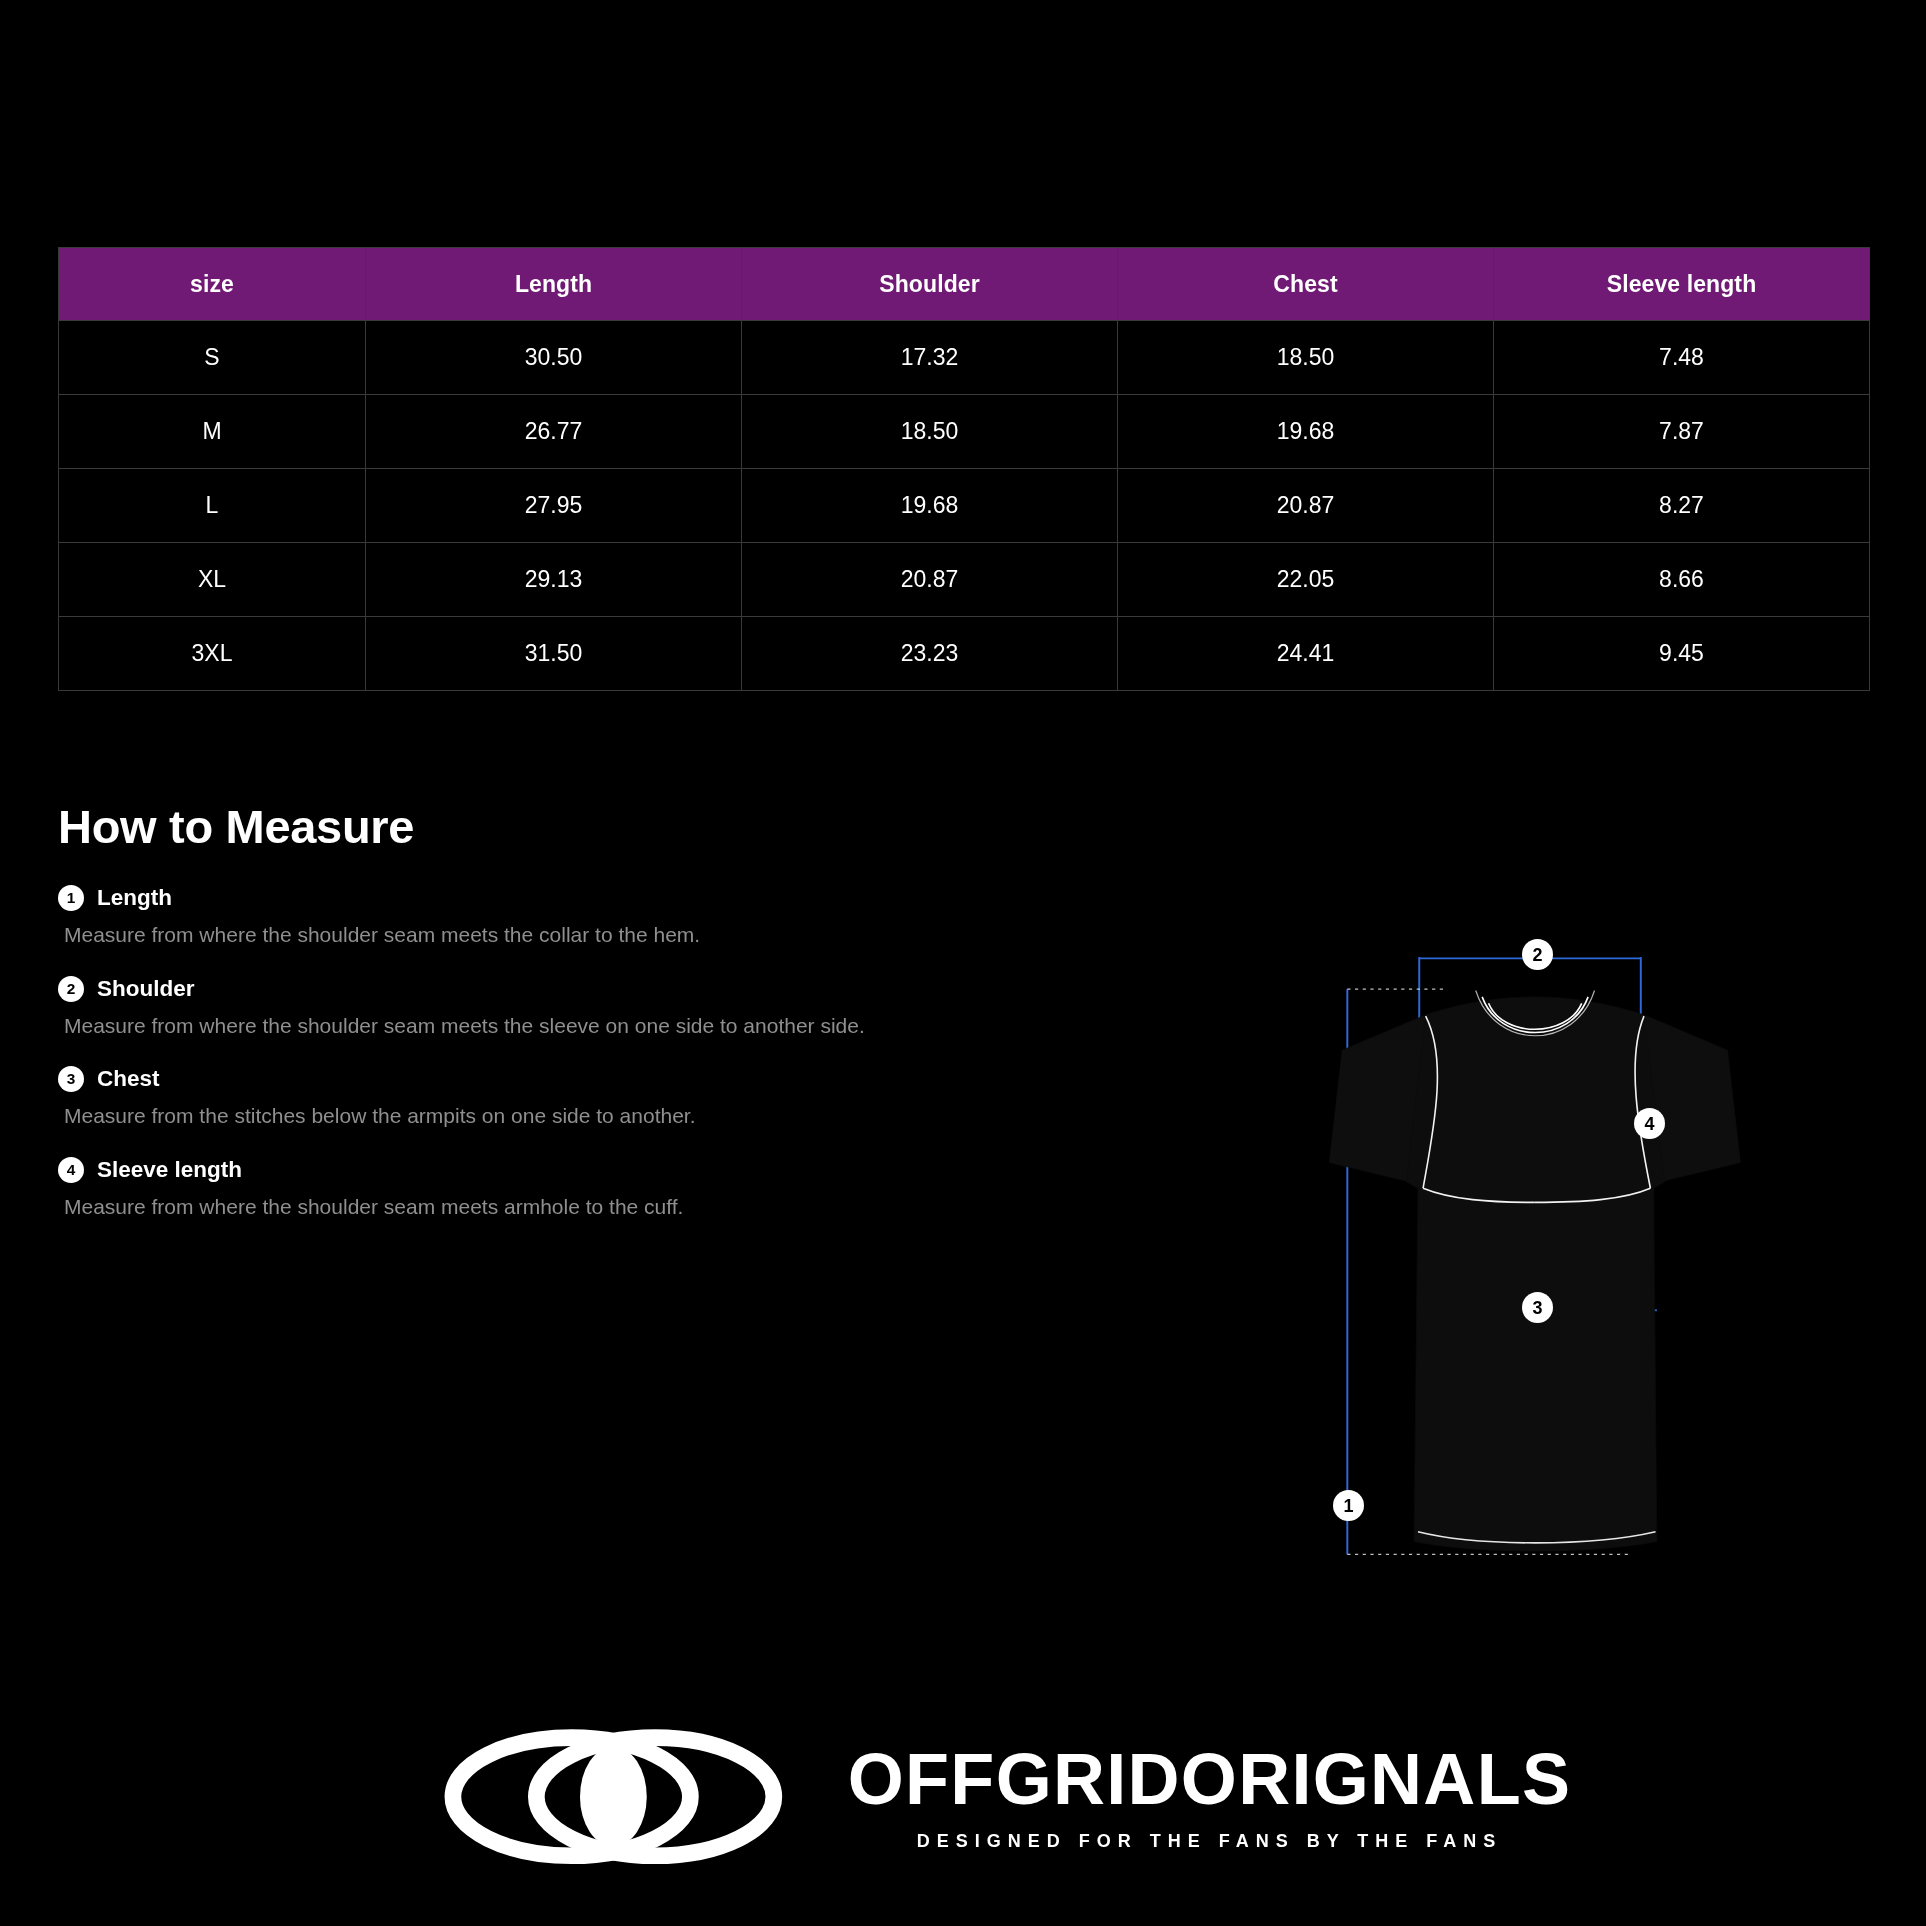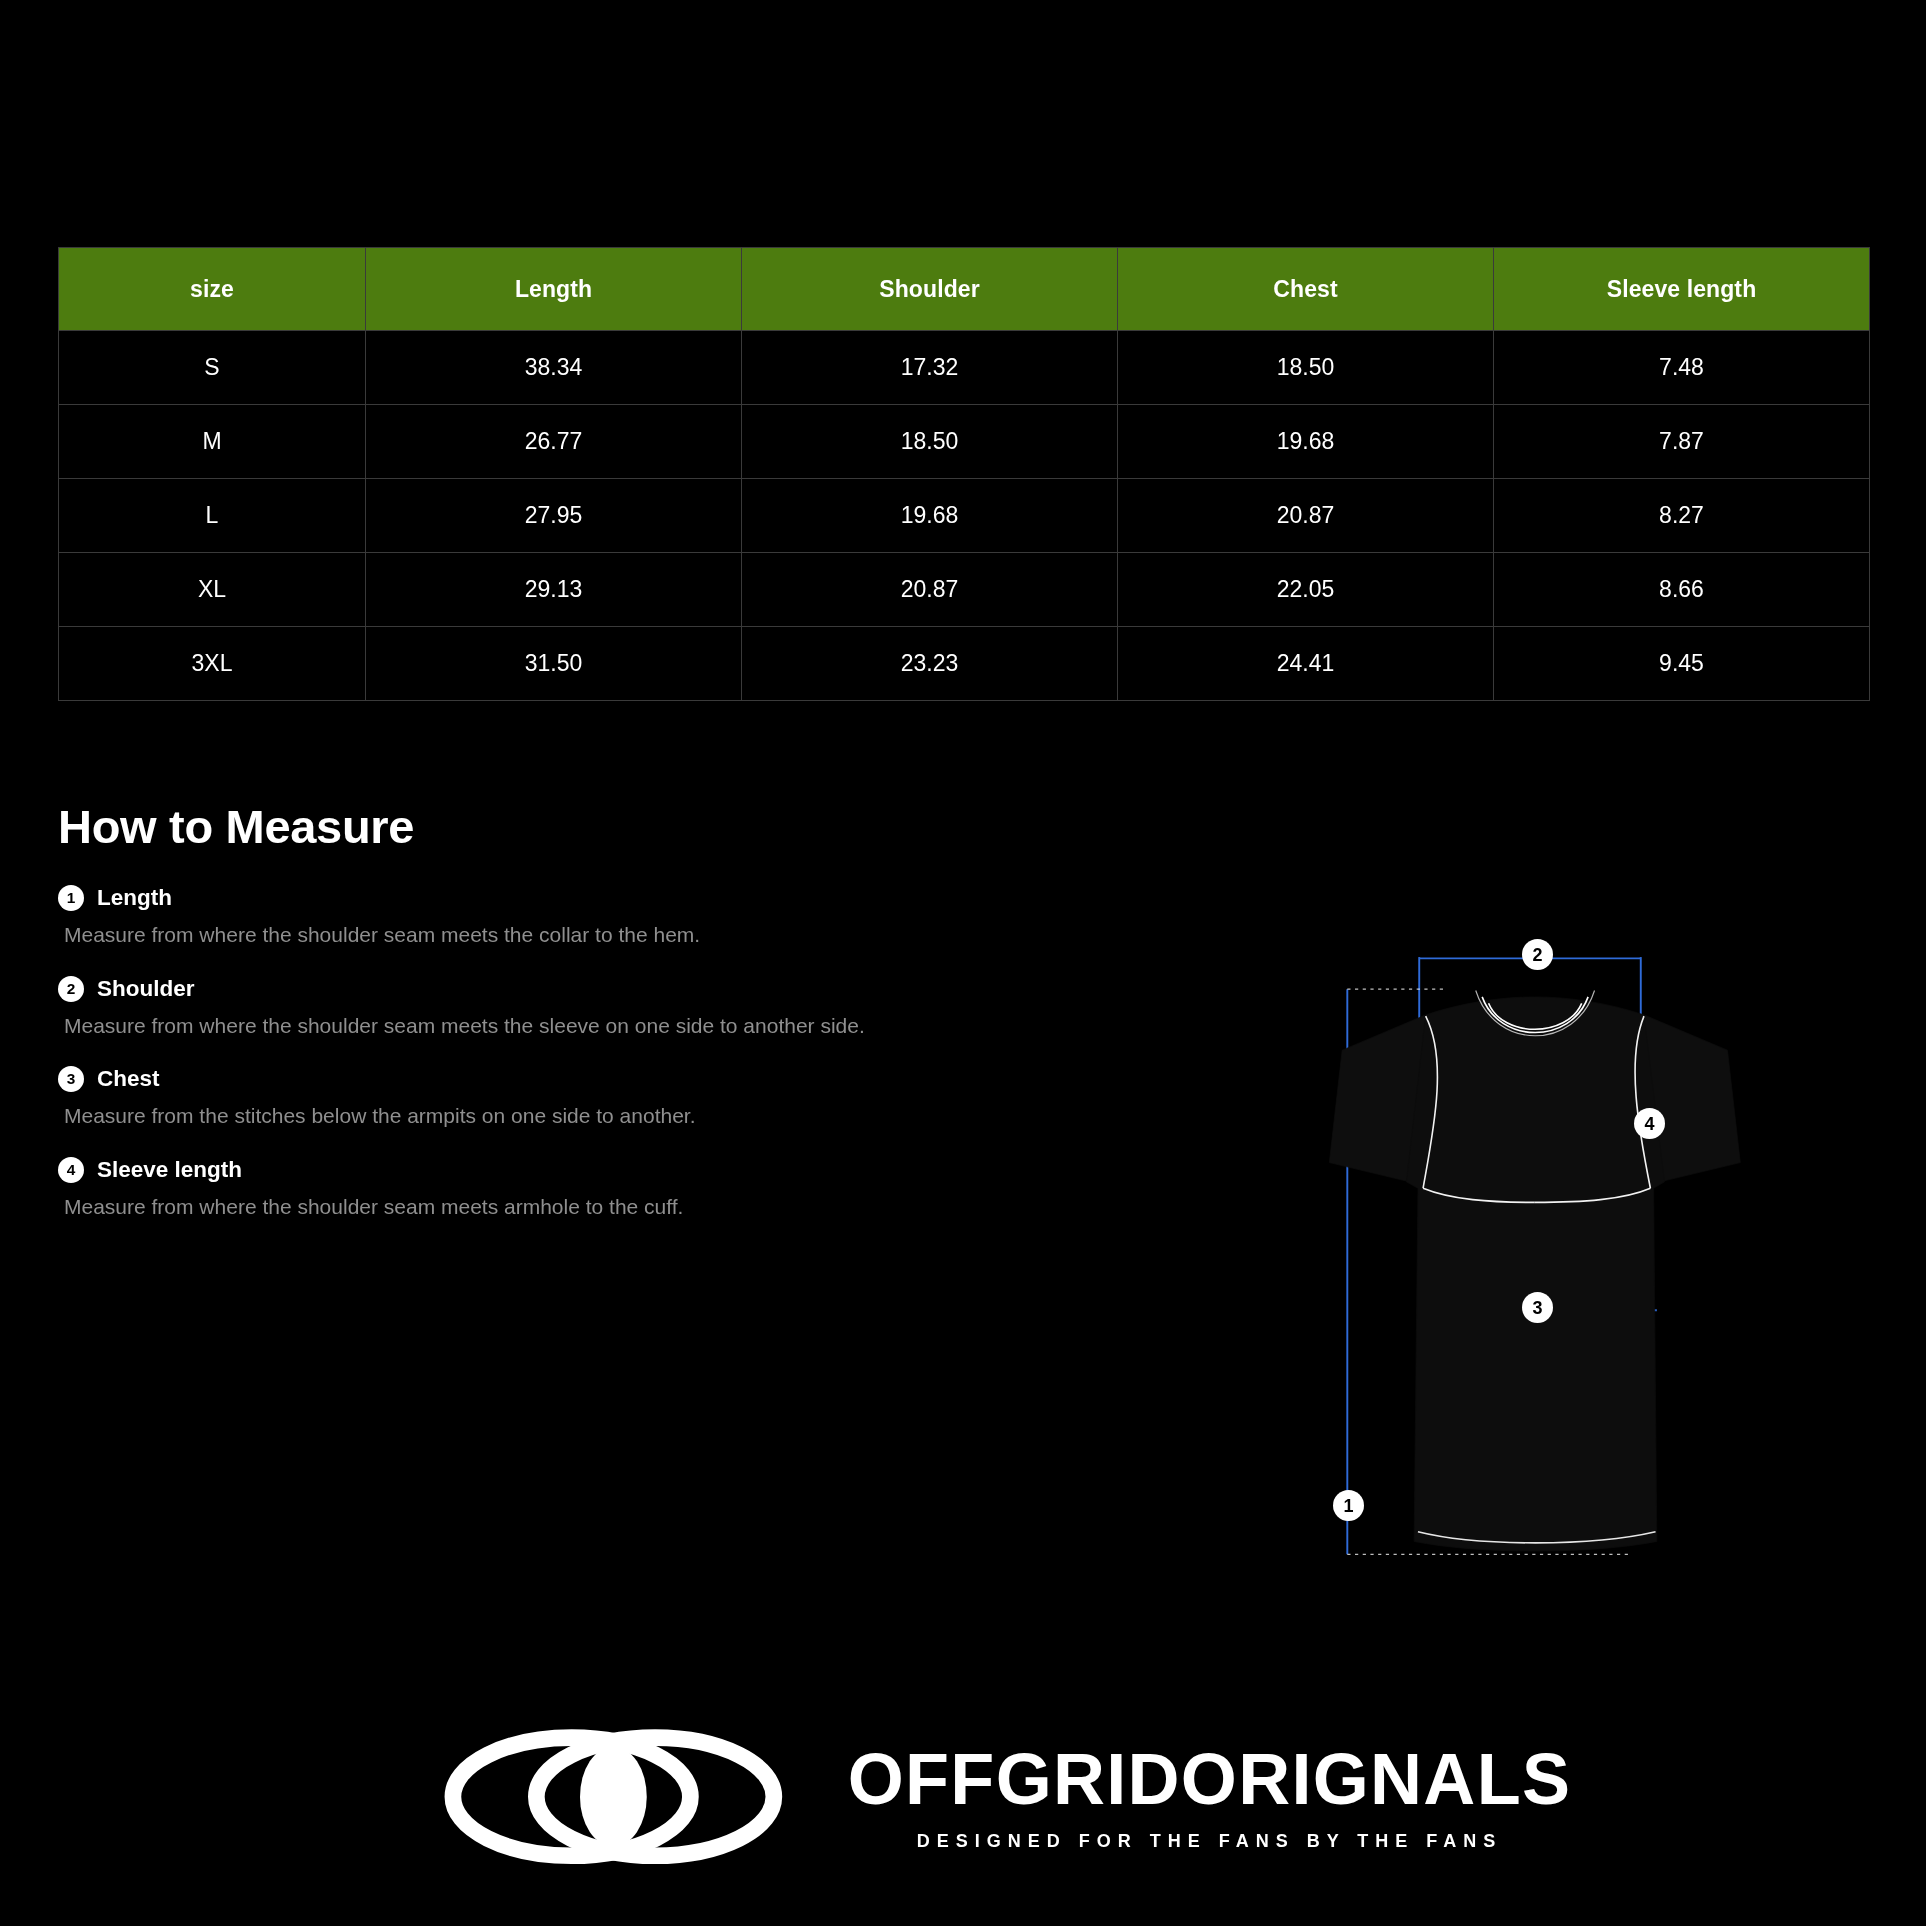--- a/index.html
+++ b/index.html
@@ -29,24 +29,24 @@
     border-collapse: collapse;
     table-layout: fixed;
   }
   table.size-table th,
   table.size-table td {
     border: 0.6px solid #3a3a3a;
     text-align: center;
     color: #ffffff;
   }
   table.size-table thead th {
-    background: #4d7c0f;
+    background: #701a75;
     font-size: 23px;
     font-weight: bold;
-    height: 83px;
+    height: 73px;
     letter-spacing: 0.1px;
   }
   table.size-table thead th.size-col {
     font-weight: bold;
   }
   table.size-table tbody td {
     background: #000000;
     font-size: 23px;
     font-weight: normal;
     height: 74px;
@@ -182,21 +182,21 @@
           <th class="size-col">size</th>
           <th>Length</th>
           <th>Shoulder</th>
           <th>Chest</th>
           <th>Sleeve length</th>
         </tr>
       </thead>
       <tbody>
         <tr>
           <td>S</td>
-          <td>38.34</td>
+          <td>30.50</td>
           <td>17.32</td>
           <td>18.50</td>
           <td>7.48</td>
         </tr>
         <tr>
           <td>M</td>
           <td>26.77</td>
           <td>18.50</td>
           <td>19.68</td>
           <td>7.87</td>

